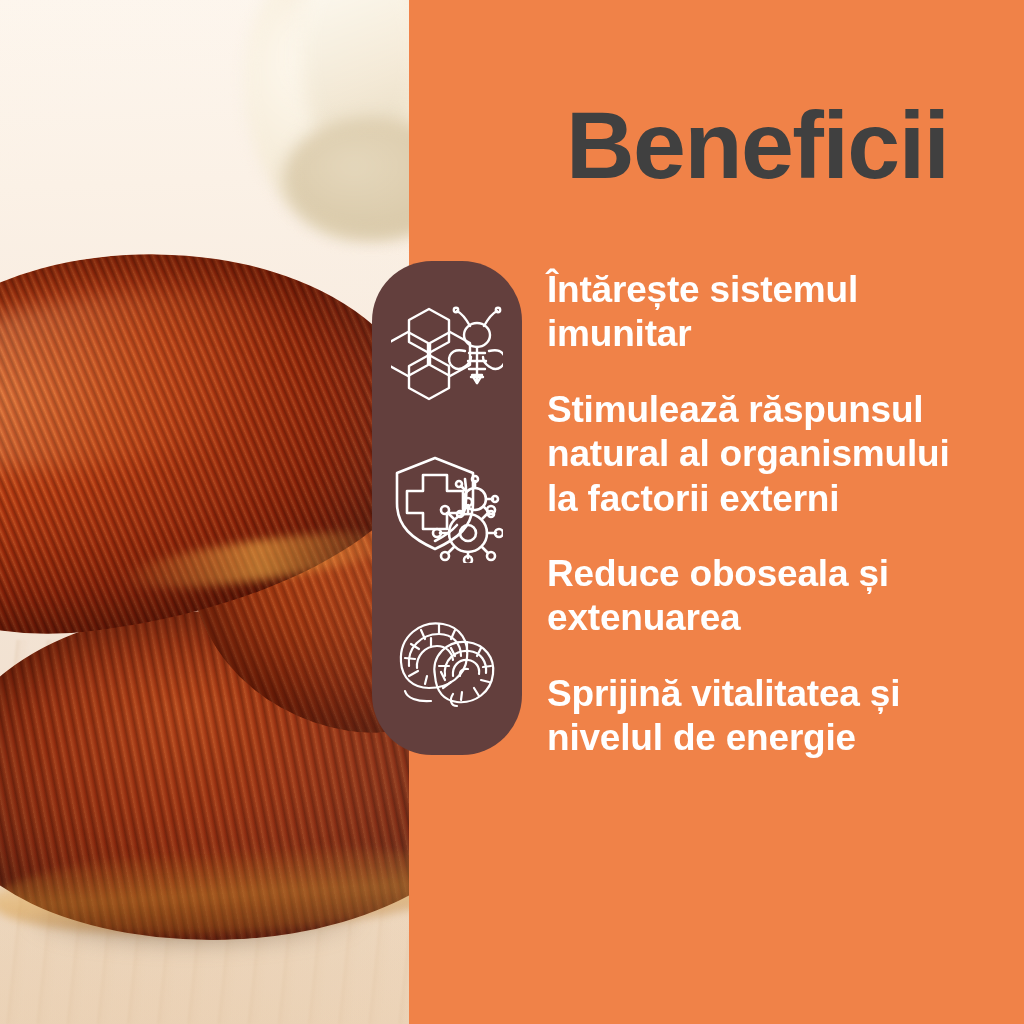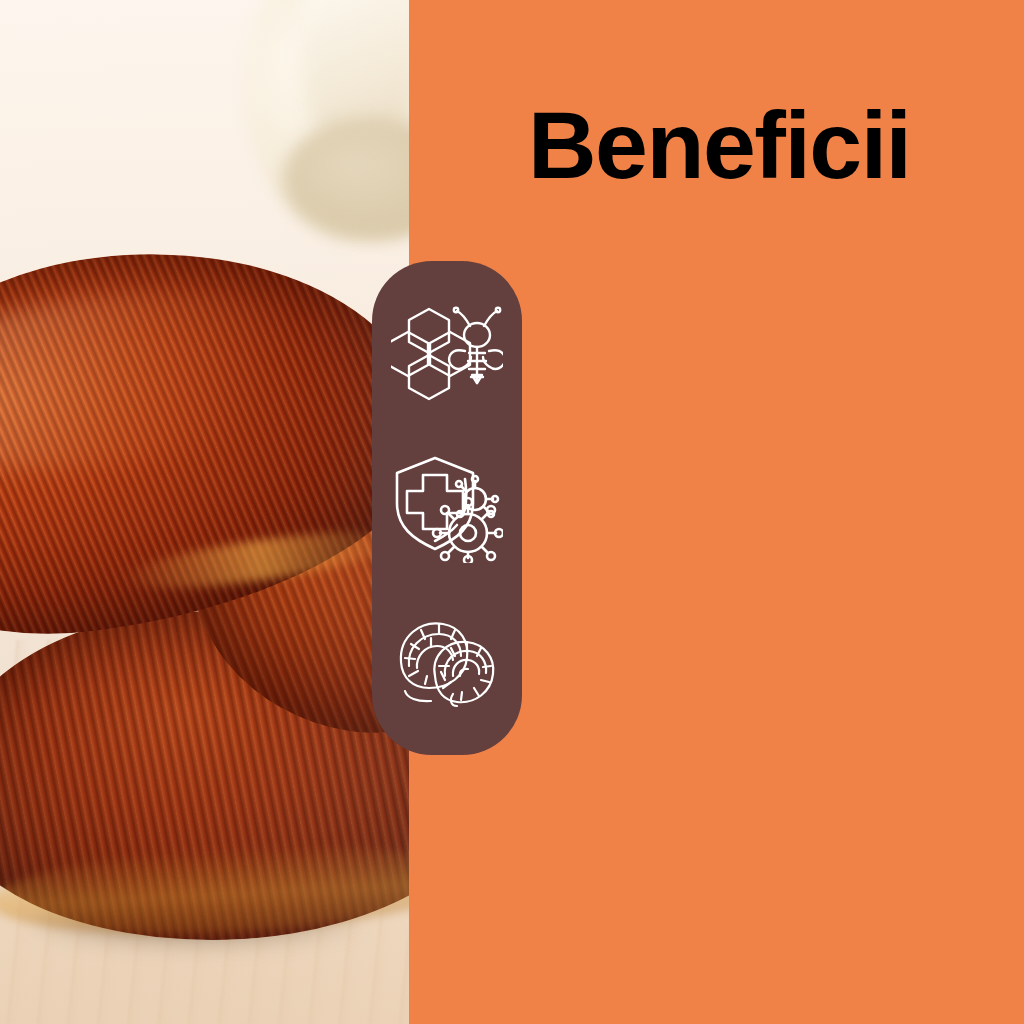--- a/index.html
+++ b/index.html
@@ -144,25 +144,25 @@
     z-index:5;
     display:flex;flex-direction:column;align-items:center;justify-content:space-around;
     padding:18px 0;
     box-sizing:border-box;
   }
   .icon-slot{width:118px;height:118px;display:flex;align-items:center;justify-content:center;}
   .icon-slot svg{display:block;}
 
   
   .title{
-    position:absolute;left:528px;top:98px;
+    position:absolute;left:566px;top:98px;
     font-size:95px;
     font-weight:bold;
     letter-spacing:-1.5px;
-    color:#000000;
+    color:#404040;
     line-height:1;
     white-space:nowrap;
   }
 
   
   .benefits{
     position:absolute;left:547px;top:268px;width:420px;
   }
   .benefit{
     color:#ffffff;
@@ -304,14 +304,20 @@
         <path d="M98 68 L90 66"></path>
 
         <path d="M62 80 C58 86 60 92 66 92"></path>
       </svg>
     </div>
 
   </div>
 
   <div class="title">Beneficii</div>
 
+  <div class="benefits">
+    <div class="benefit">Întărește sistemul imunitar</div>
+    <div class="benefit">Stimulează răspunsul natural al organismului la factorii externi</div>
+    <div class="benefit">Reduce oboseala și extenuarea</div>
+    <div class="benefit">Sprijină vitalitatea și nivelul de energie</div>
+  </div>
 
 </div>
 
 </body></html>

